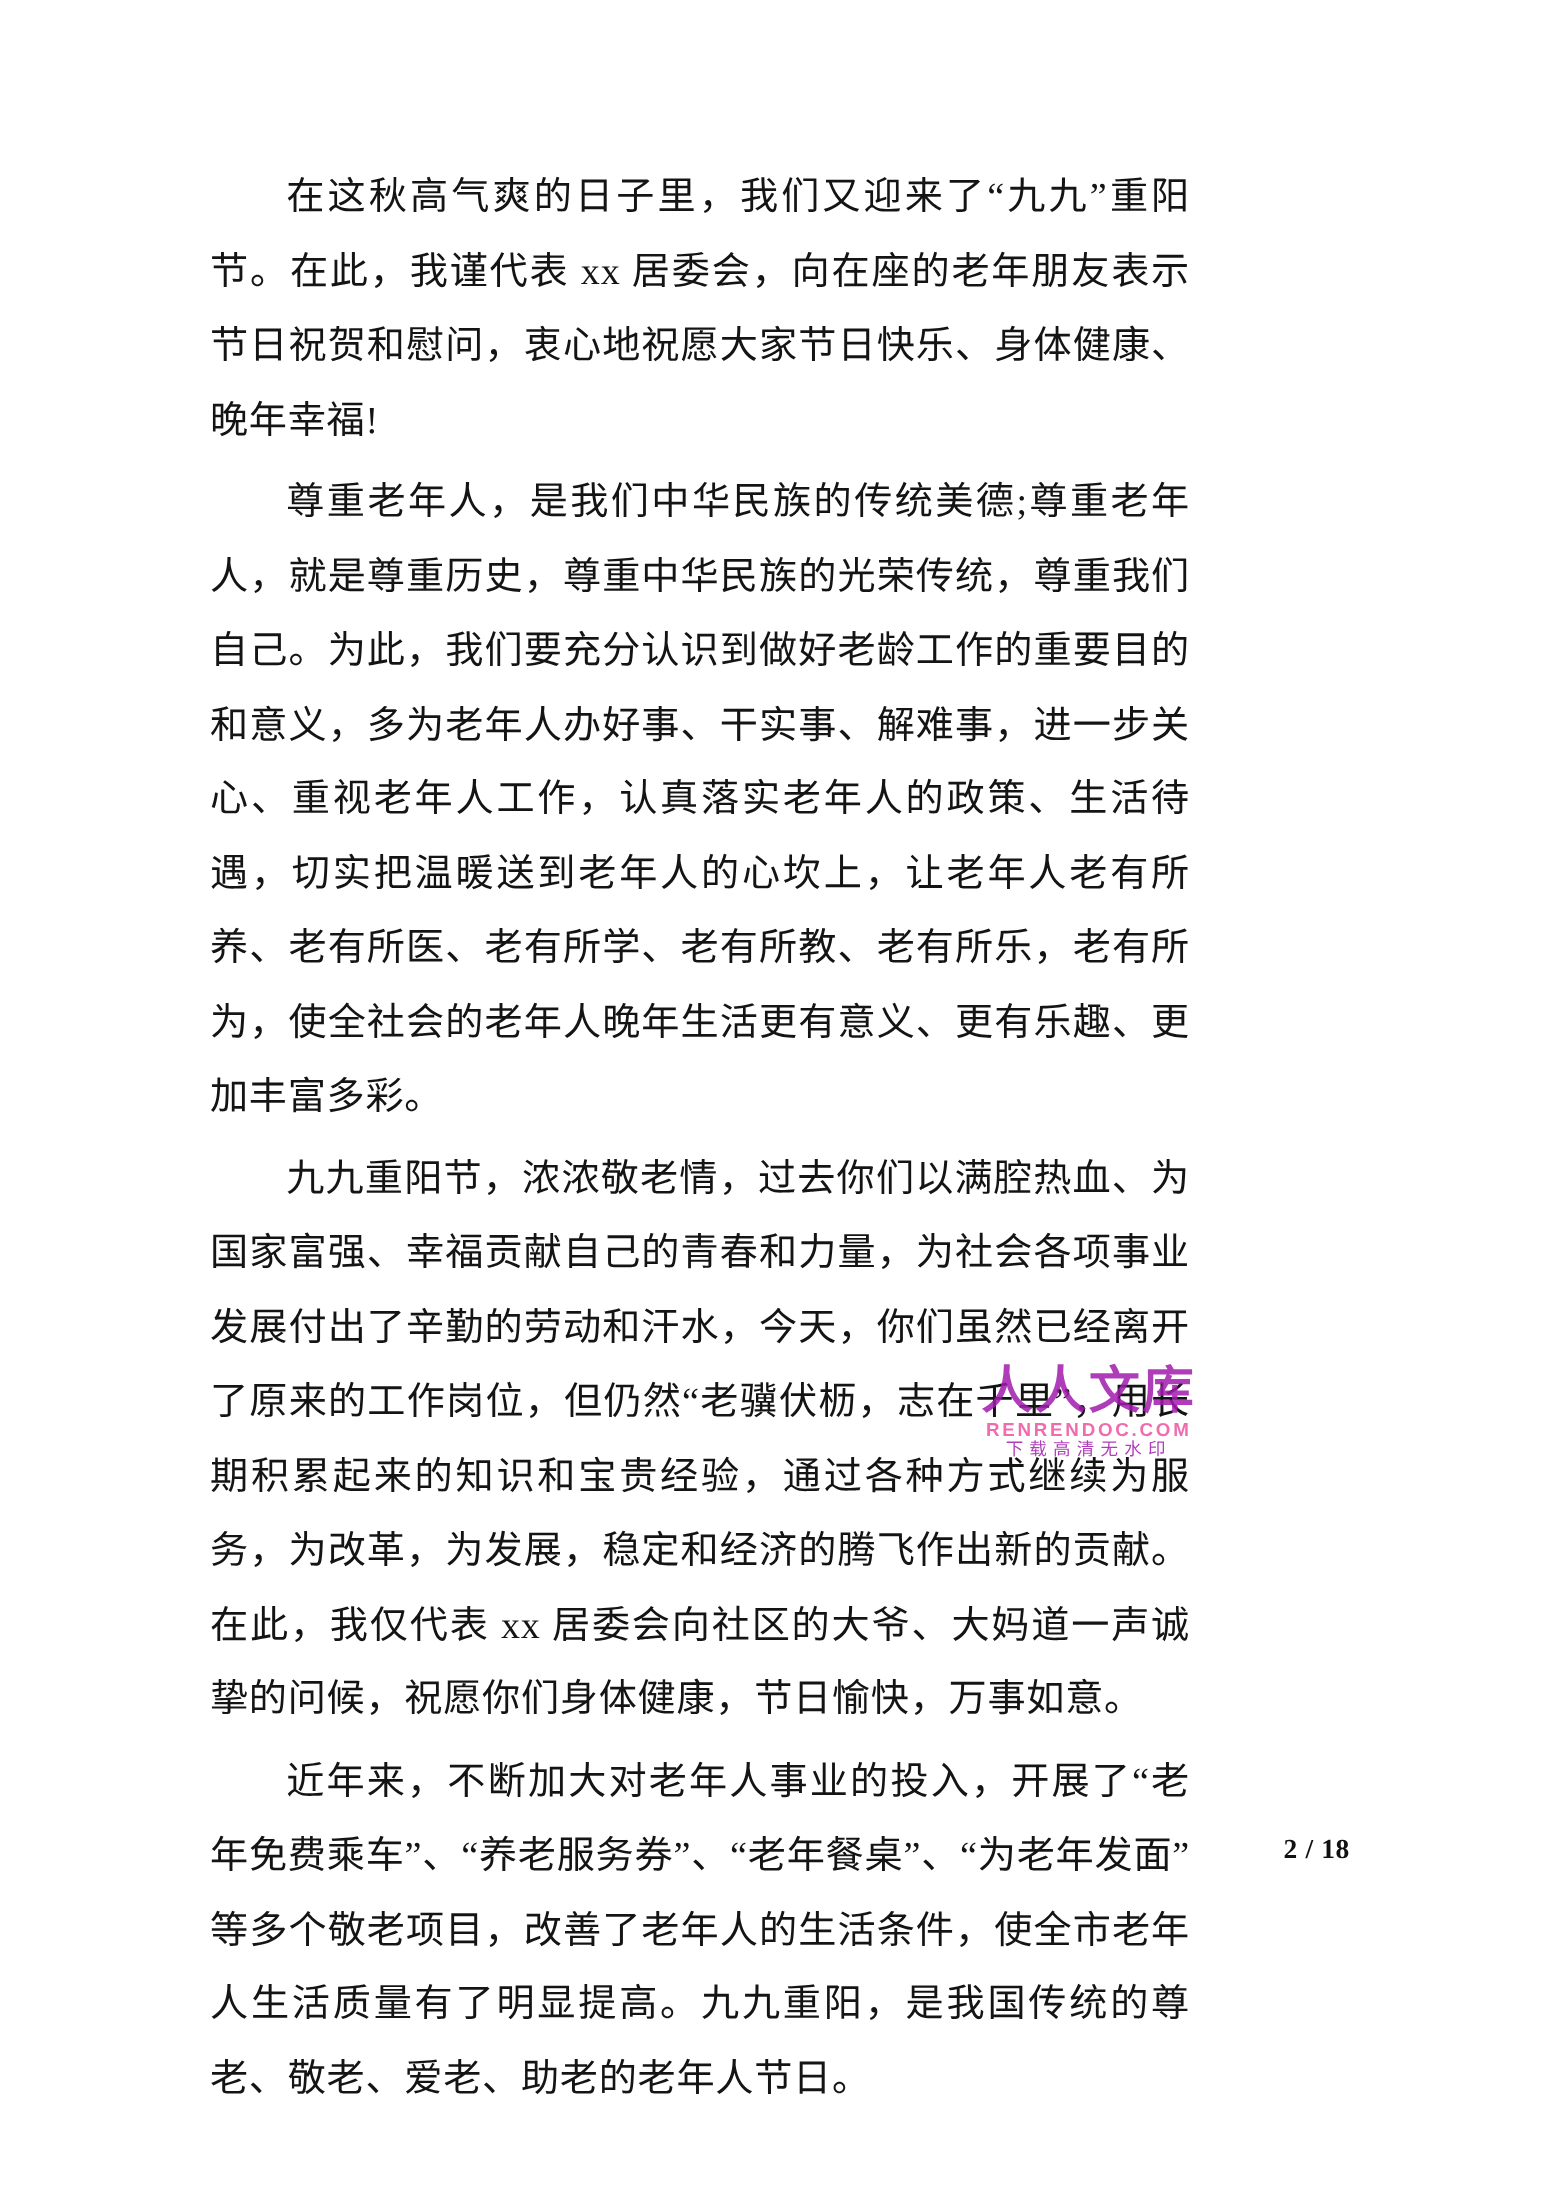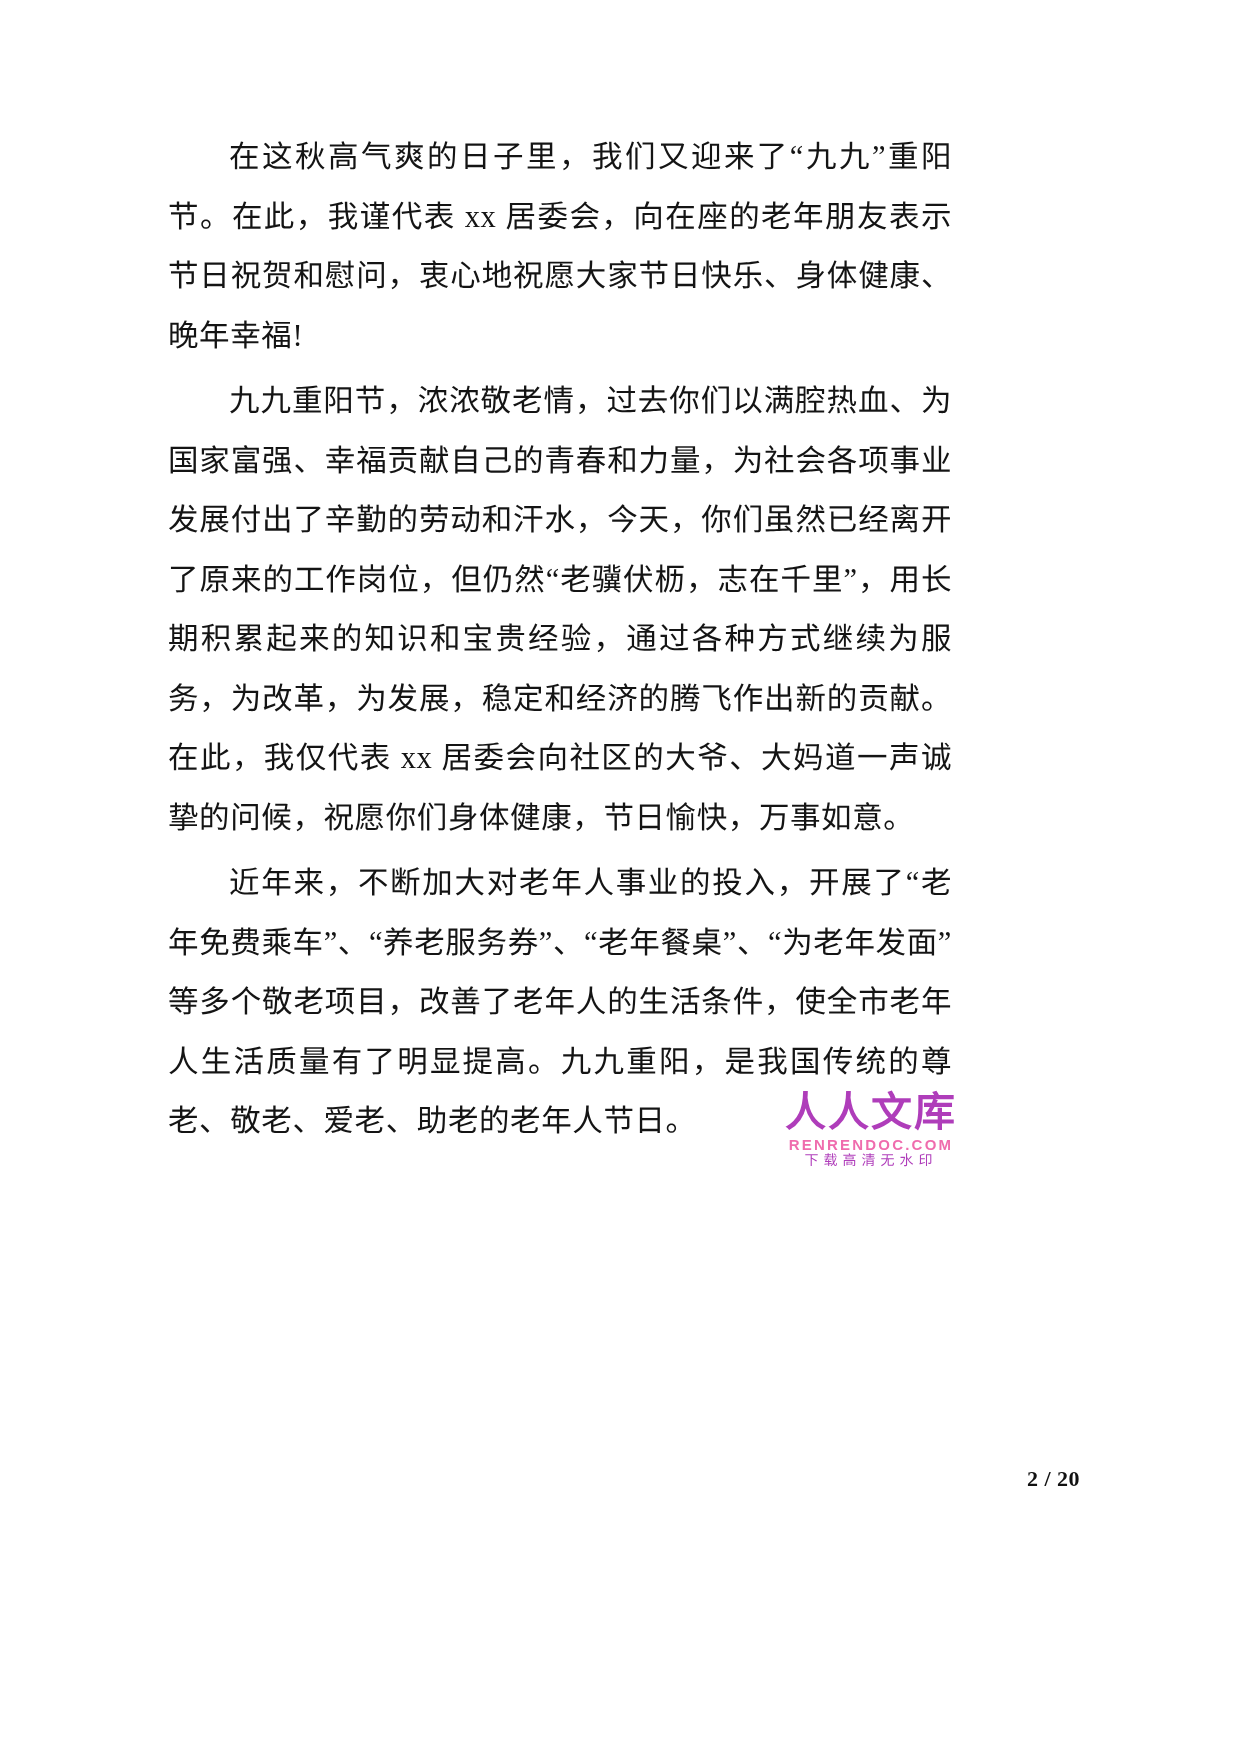--- a/index.html
+++ b/index.html
@@ -95,25 +95,26 @@
     letter-spacing: 0.5px;
   }
 </style>
 </head>
 <body>
 
 <div class="page">
 
   <div class="doc-body">
     <p class="para">在这秋高气爽的日子里，我们又迎来了“九九”重阳节。在此，我谨代表 xx 居委会，向在座的老年朋友表示节日祝贺和慰问，衷心地祝愿大家节日快乐、身体健康、晚年幸福!</p>
+    <p class="para">尊重老年人，是我们中华民族的传统美德;尊重老年人，就是尊重历史，尊重中华民族的光荣传统，尊重我们自己。为此，我们要充分认识到做好老龄工作的重要目的和意义，多为老年人办好事、干实事、解难事，进一步关心、重视老年人工作，认真落实老年人的政策、生活待遇，切实把温暖送到老年人的心坎上，让老年人老有所养、老有所医、老有所学、老有所教、老有所乐，老有所为，使全社会的老年人晚年生活更有意义、更有乐趣、更加丰富多彩。</p>
     <p class="para">九九重阳节，浓浓敬老情，过去你们以满腔热血、为国家富强、幸福贡献自己的青春和力量，为社会各项事业发展付出了辛勤的劳动和汗水，今天，你们虽然已经离开了原来的工作岗位，但仍然“老骥伏枥，志在千里”，用长期积累起来的知识和宝贵经验，通过各种方式继续为服务，为改革，为发展，稳定和经济的腾飞作出新的贡献。在此，我仅代表 xx 居委会向社区的大爷、大妈道一声诚挚的问候，祝愿你们身体健康，节日愉快，万事如意。</p>
     <p class="para">近年来，不断加大对老年人事业的投入，开展了“老年免费乘车”、“养老服务券”、“老年餐桌”、“为老年发面”等多个敬老项目，改善了老年人的生活条件，使全市老年人生活质量有了明显提高。九九重阳，是我国传统的尊老、敬老、爱老、助老的老年人节日。</p>
   </div>
 
   <div class="watermark">
     <span class="wm-main">人人文库</span>
     <span class="wm-url">RENRENDOC.COM</span>
     <span class="wm-sub">下载高清无水印</span>
   </div>
 
-  <div class="page-number">2 / 20</div>
+  <div class="page-number">2 / 18</div>
 
 </div>
 
 </body></html>

